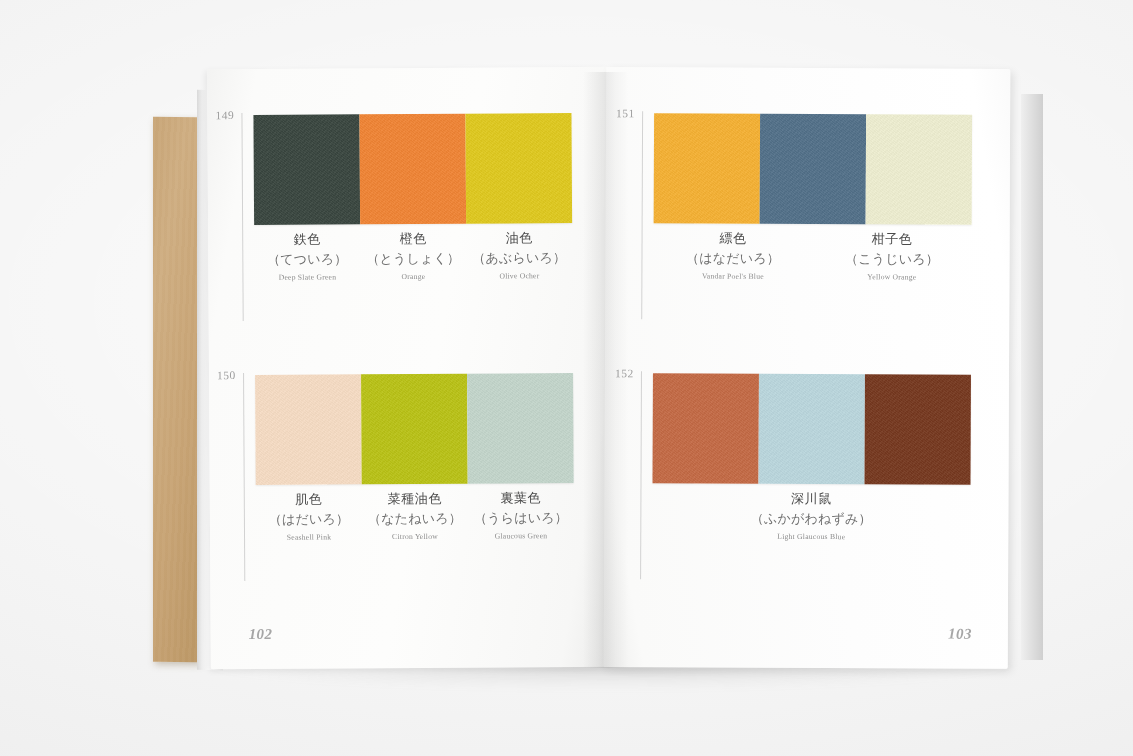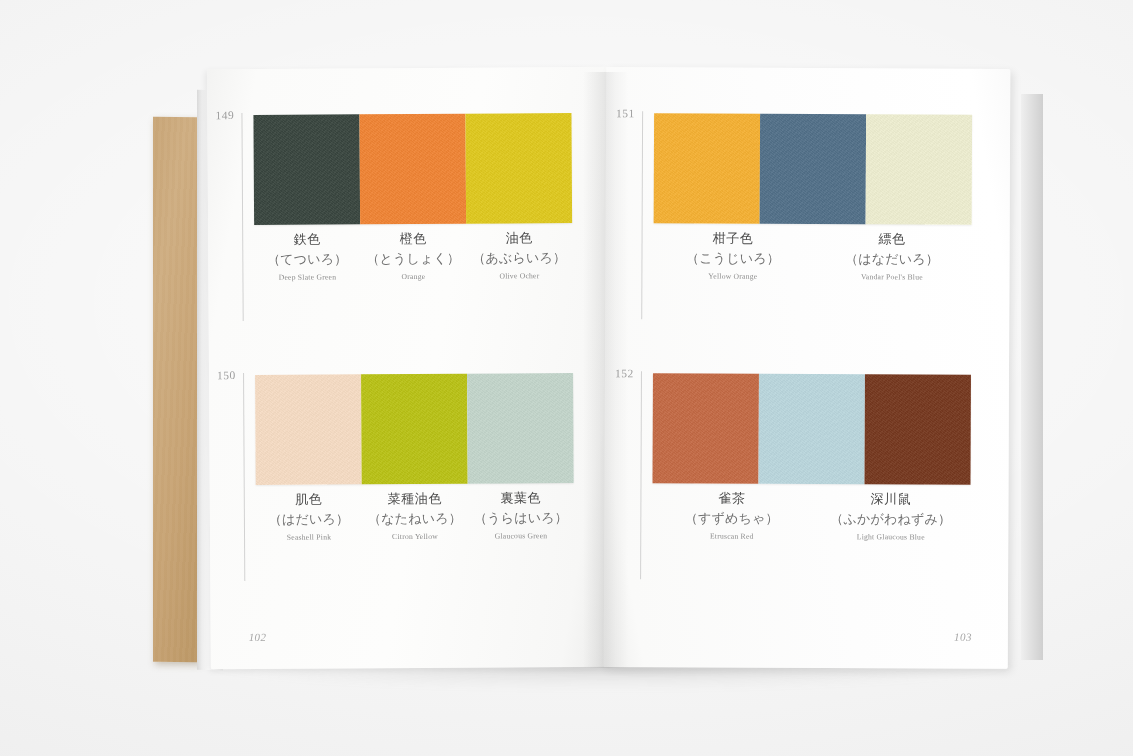--- a/index.html
+++ b/index.html
@@ -225,23 +225,24 @@
     color: #8a8a8a;
     letter-spacing: .25px;
     line-height: 1.8;
     font-family: Liberation Serif, serif;
   }
 
   .folio {
     position: absolute;
     bottom: 26px;
     font-style: italic;
-    font-size: 11px;
+    font-size: 15px;
     color: #a6a6a6;
     letter-spacing: .4px;
+    font-weight: bold;
   }
   .leaf-left .folio { left: 38px; }
   .leaf-right .folio { right: 36px; }
 </style>
 </head>
 <body>
 
 <div id="photo">
 
   <div id="book">
@@ -318,47 +319,42 @@
         <div class="group group-a">
           <div class="group-rule"></div>
           <div class="group-number">151</div>
           <div class="swatch-row">
             <div class="swatch" style="background:#f5b133" title="Yellow Orange"></div>
             <div class="swatch" style="background:#527089" title="Vandar Poel's Blue"></div>
             <div class="swatch" style="background:#eeeed0" title="Sulphur Yellow"></div>
           </div>
           <div class="caption-row">
             <div class="caption">
+              <div class="name-ja">縹色</div>
+              <div class="name-kana">（はなだいろ）</div>
+              <div class="name-en">Vandar Poel's Blue</div>
+            </div>
+            <div class="caption">
               <div class="name-ja">柑子色</div>
               <div class="name-kana">（こうじいろ）</div>
               <div class="name-en">Yellow Orange</div>
-            </div>
-            <div class="caption">
-              <div class="name-ja">縹色</div>
-              <div class="name-kana">（はなだいろ）</div>
-              <div class="name-en">Vandar Poel's Blue</div>
             </div>
           </div>
         </div>
 
         <div class="group group-b">
           <div class="group-rule"></div>
           <div class="group-number">152</div>
           <div class="swatch-row">
             <div class="swatch" style="background:#c46a45" title="Etruscan Red"></div>
             <div class="swatch" style="background:#bad6dd" title="Light Glaucous Blue"></div>
             <div class="swatch" style="background:#76381f" title="Hay's Russet"></div>
           </div>
           <div class="caption-row">
             <div class="caption">
-              <div class="name-ja">雀茶</div>
-              <div class="name-kana">（すずめちゃ）</div>
-              <div class="name-en">Etruscan Red</div>
-            </div>
-            <div class="caption">
               <div class="name-ja">深川鼠</div>
               <div class="name-kana">（ふかがわねずみ）</div>
               <div class="name-en">Light Glaucous Blue</div>
             </div>
           </div>
         </div>
 
         <div class="folio">103</div>
       </div>
     </div>

